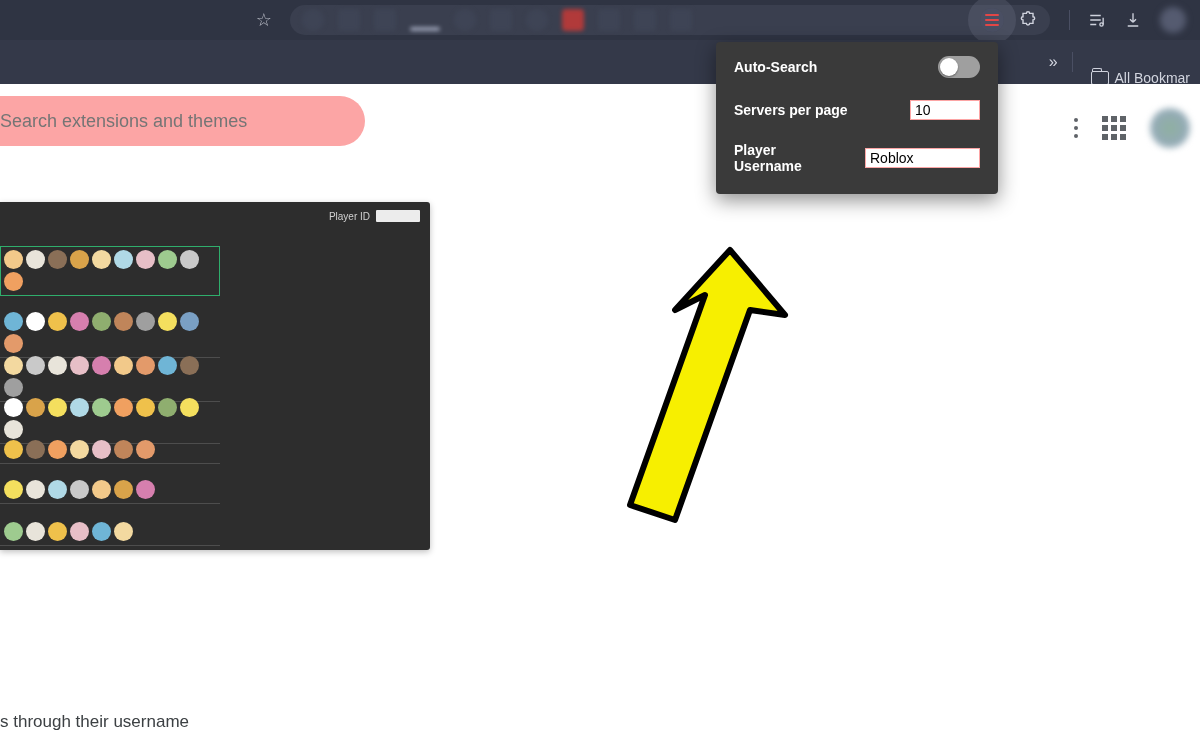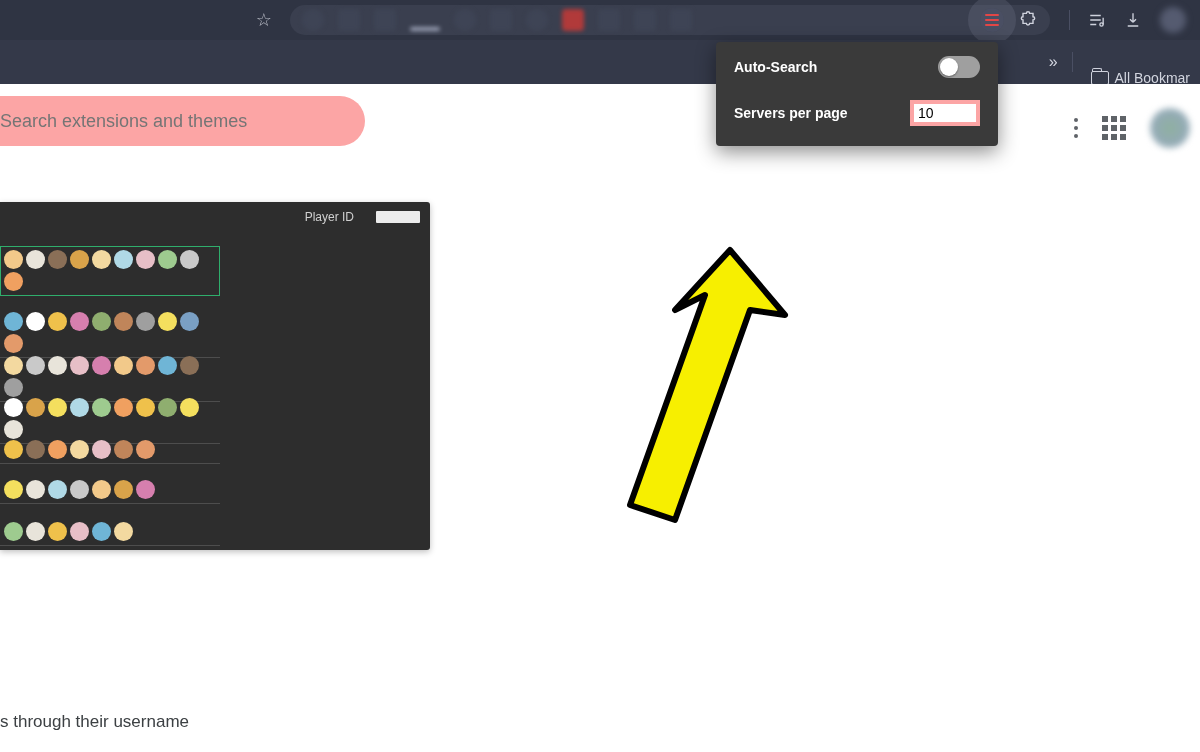--- a/index.html
+++ b/index.html
@@ -41,40 +41,40 @@
 
   .top-right-icons { position: absolute; top: 24px; right: 10px; display: flex; align-items: center; gap: 24px; color: #5f6368; }
   .tri-dots-v { display: flex; flex-direction: column; gap: 4px; }
   .tri-dots-v span { width: 4px; height: 4px; border-radius: 50%; background: #5f6368; }
   .grid-dots { display: grid; grid-template-columns: repeat(3, 6px); grid-template-rows: repeat(3, 6px); gap: 3px; }
   .grid-dots span { background: #5f6368; width: 6px; height: 6px; }
   .profile-blur { width: 40px; height: 40px; border-radius: 50%; background: radial-gradient(circle, #8fb0a0 0%, #93aab6 60%, #dce2e6 100%); filter: blur(3px); }
 
   
   .thumb { position: absolute; top: 118px; left: 0; width: 430px; height: 348px; background: #2d2d2d; border-radius: 0 3px 3px 0; box-shadow: 0 2px 6px rgba(0,0,0,.25); overflow: hidden; }
-  .thumb-header { position: absolute; top: 8px; right: 10px; display: flex; align-items: center; gap: 22px; font-size: 12px; color: #d0d0d0; }
+  .thumb-header { position: absolute; top: 8px; right: 10px; display: flex; align-items: center; gap: 6px; font-size: 10px; color: #d0d0d0; }
   .thumb-header .box { width: 44px; height: 12px; background: #ececec; border-radius: 1px; }
   .server-row { position: absolute; left: 0; width: 220px; border-bottom: 1px solid #4d4d4d; padding: 4px 4px; display: flex; flex-wrap: wrap; gap: 3px; }
   .server-row.selected { outline: 1px solid #2fae6c; outline-offset: -1px; }
   .av { width: 19px; height: 19px; border-radius: 50%; display: inline-block; }
   
   .av1{background:#f2c98a}.av2{background:#e8e4da}.av3{background:#8a6f57}.av4{background:#d9a34a}.av5{background:#f3d9a0}
   .av6{background:#b0d9e6}.av7{background:#e7bfc7}.av8{background:#9ecb8f}.av9{background:#c9c9c9}.av10{background:#f0a060}
   .av11{background:#6fb5d6}.av12{background:#ffffff}.av13{background:#efc14b}.av14{background:#d67fae}.av15{background:#8fae6f}
   .av16{background:#c0855a}.av17{background:#9f9f9f}.av18{background:#f4df5e}.av19{background:#7aa0c4}.av20{background:#e39a6a}
 
   .page-text { position: absolute; bottom: 20px; left: 0; font-size: 17px; color: #3c4043; }
 
   
   .ext-popup { position: absolute; top: 42px; left: 716px; width: 282px; background: #3a3a3a; border-radius: 4px; box-shadow: 0 6px 20px rgba(0,0,0,.45); padding: 14px 18px 20px; color: #ffffff; font-size: 14px; display: flex; flex-direction: column; gap: 22px; z-index: 50; }
   .pop-row { display: flex; align-items: center; justify-content: space-between; gap: 24px; }
   .pop-row label { font-weight: 600; }
   .toggle { width: 42px; height: 22px; background: #9f9f9f; border-radius: 11px; position: relative; cursor: pointer; }
   .toggle::after { content:''; position:absolute; top:2px; left:2px; width:18px; height:18px; background:#fff; border-radius:50%; box-shadow:0 1px 2px rgba(0,0,0,.4); }
-  .num-input, .txt-input { background: #ffffff; border: 4px solid #fca5a5; font-size: 14px; padding: 1px 4px; color: #000; font-family: inherit; }
+  .num-input, .txt-input { background: #ffffff; border: 1px solid #fca5a5; font-size: 14px; padding: 1px 4px; color: #000; font-family: inherit; }
   .num-input { width: 70px; }
   .txt-input { width: 115px; }
 
   
   .arrow-annot { position: absolute; top: 245px; left: 580px; width: 210px; height: 285px; z-index: 60; pointer-events: none; }
 
 </style>
 </head>
 <body>
 
@@ -243,17 +243,21 @@
 
 <div class="ext-popup">
   <div class="pop-row">
     <label>Auto-Search</label>
     <div class="toggle"></div>
   </div>
   <div class="pop-row">
     <label>Servers per page</label>
     <input class="num-input" type="text" value="10" style="">
   </div>
+  <div class="pop-row">
+    <label>Player Username</label>
+    <input class="txt-input" type="text" value="Roblox" style="">
+  </div>
 </div>
 
 <svg class="arrow-annot" viewBox="0 0 210 285">
   <polygon points="150,5 205,70 170,65 95,275 50,260 125,50 95,65" fill="#f7ef00" stroke="#000000" stroke-width="6" stroke-linejoin="round"></polygon>
 </svg>
 
 </body></html>

